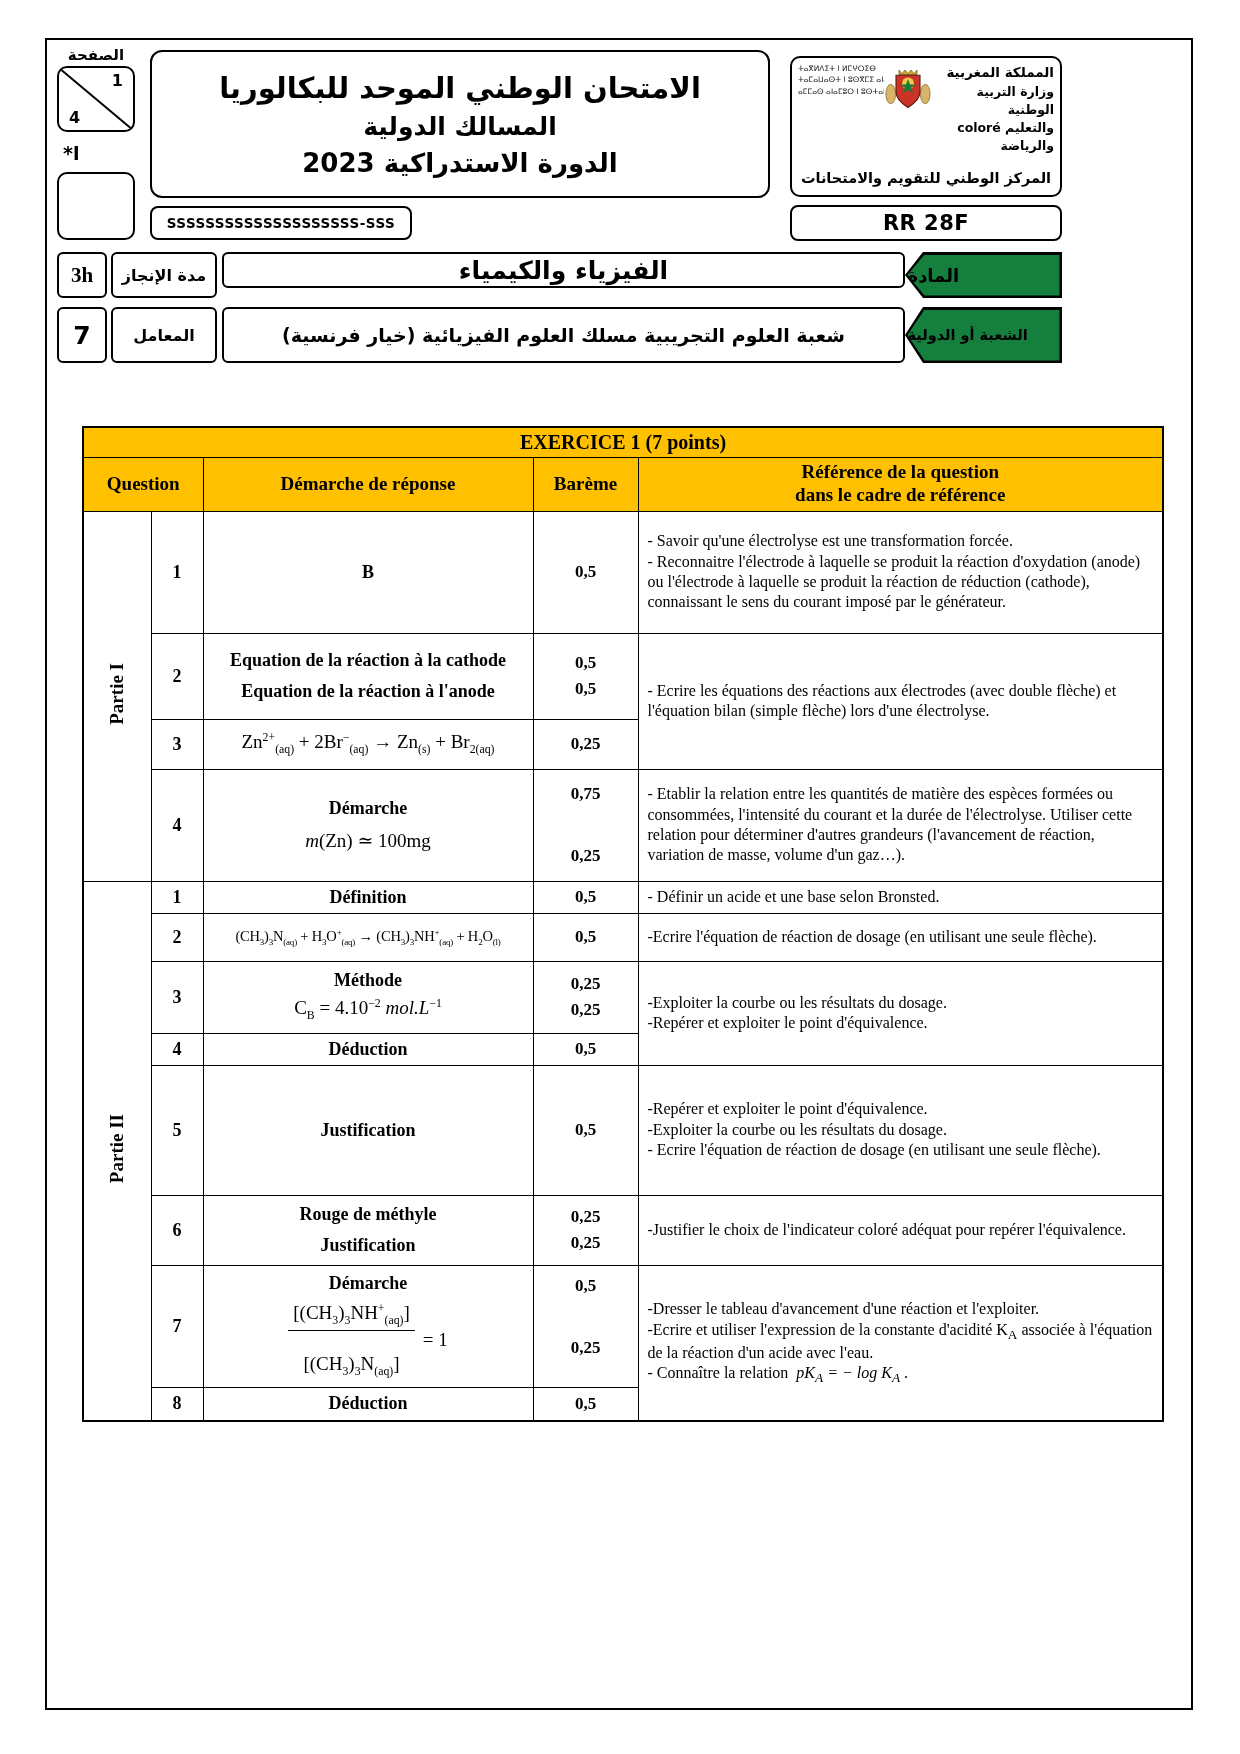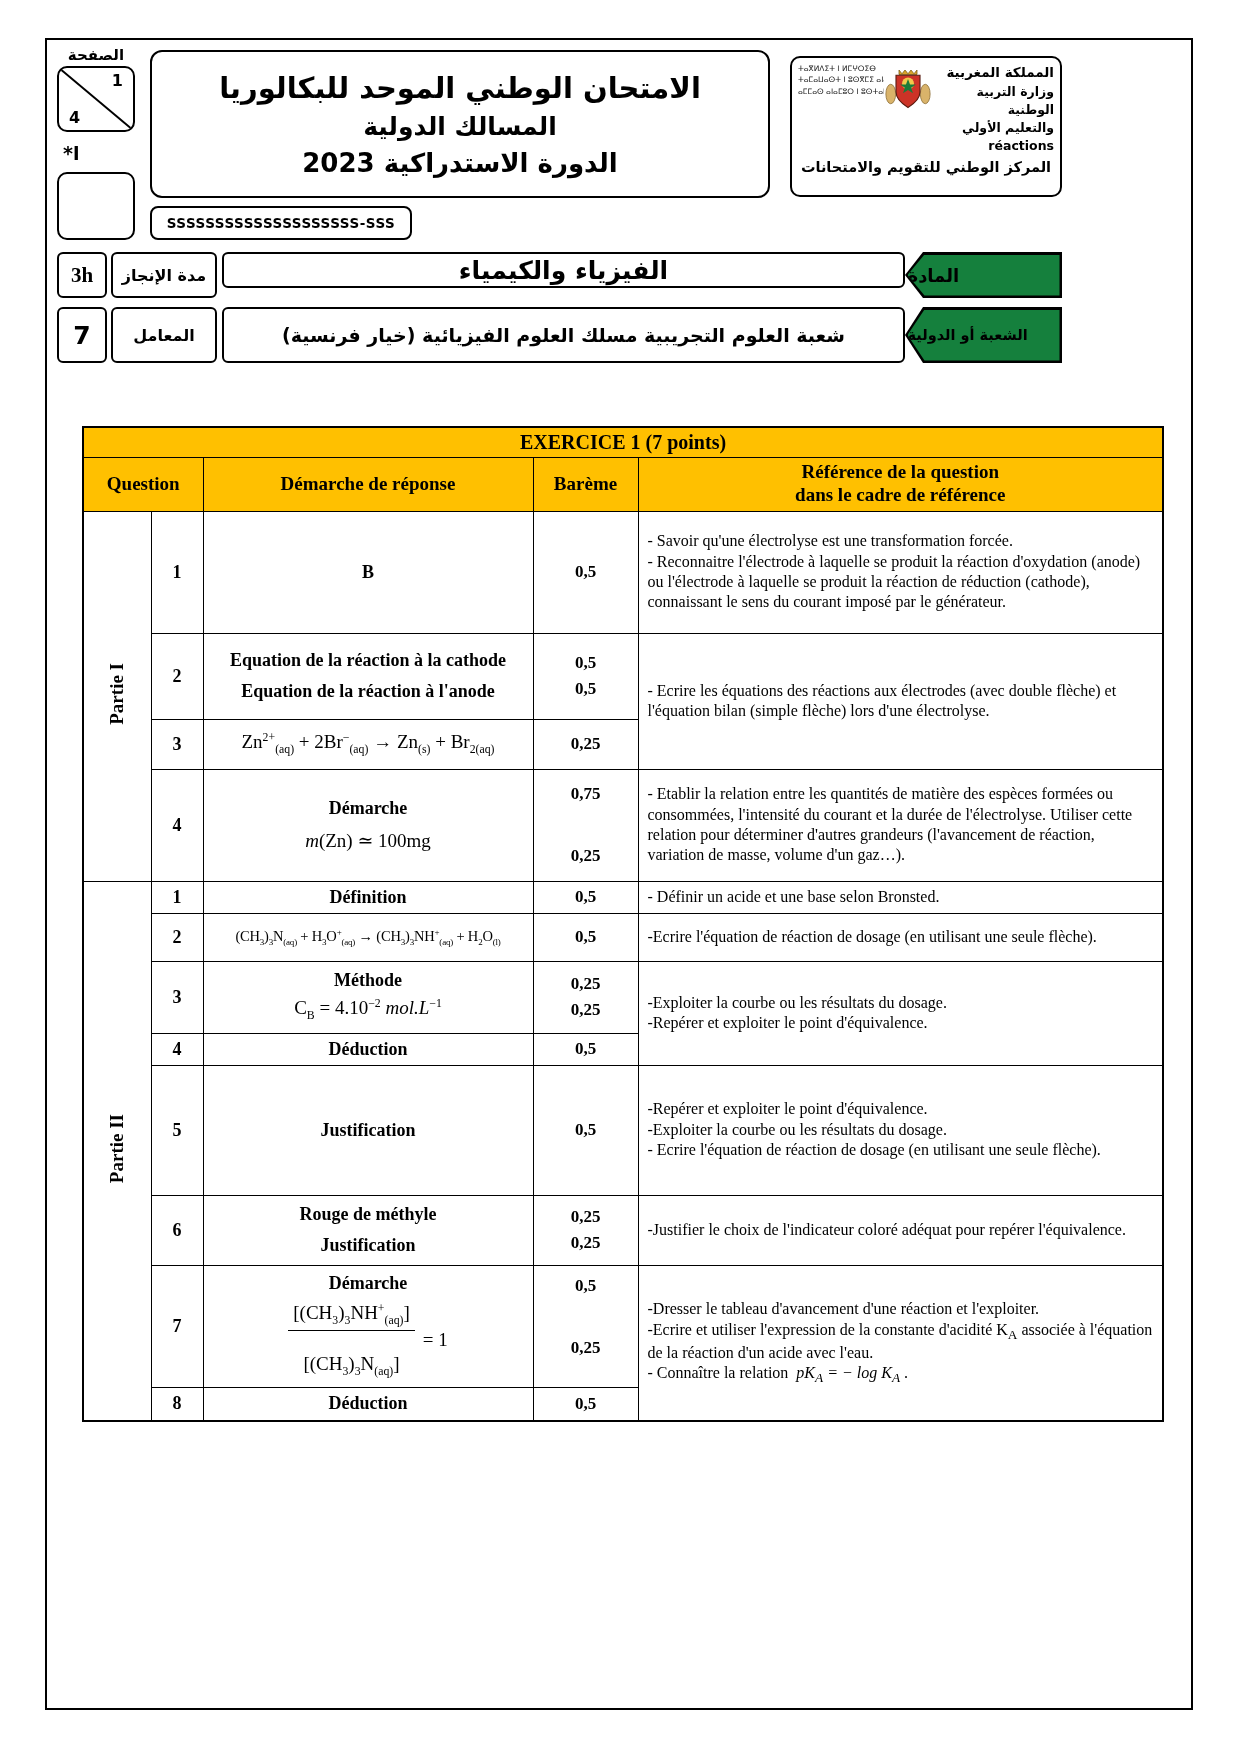--- a/index.html
+++ b/index.html
@@ -21,21 +21,21 @@
   .margin-mark{position:absolute;left:16px;top:102px;font-family:var(--sans);font-weight:700;font-size:19px;}
   .empty-box{position:absolute;left:10px;top:132px;width:78px;height:68px;border:2px solid #000;border-radius:10px;background:#fff;}
 
   .title-box{position:absolute;left:103px;top:10px;width:620px;height:148px;border:2.5px solid #000;border-radius:12px;
     display:flex;flex-direction:column;align-items:center;justify-content:center;gap:7px;font-family:var(--sans);font-weight:700;}
   .title-l1{font-size:29px;}
   .title-l2{font-size:25px;}
   .title-l3{font-size:26px;}
 
   .ministry-box{position:absolute;left:743px;top:16px;width:272px;height:141px;border:2px solid #000;border-radius:10px;
-    padding:5px 6px 18px;display:flex;flex-direction:column;justify-content:space-between;font-family:var(--sans);}
+    padding:5px 6px 7px;display:flex;flex-direction:column;justify-content:space-between;font-family:var(--sans);}
   .ministry-top{display:flex;align-items:flex-start;justify-content:space-between;}
   .tifinagh{font-size:7.5px;line-height:1.5;color:#222;white-space:nowrap;overflow:hidden;max-width:86px;}
   .emblem{flex:0 0 auto;margin-top:1px;}
   .ministry-ar{text-align:right;font-weight:700;line-height:1.45;}
   .ministry-ar .l1{font-size:13.5px;}
   .ministry-ar .l2,.ministry-ar .l3{font-size:12.5px;}
   .ministry-l4{text-align:center;font-weight:700;font-size:14.5px;padding-bottom:2px;}
 
   .code-box{position:absolute;left:103px;top:166px;width:262px;height:34px;border:2.5px solid #000;border-radius:8px;
     display:flex;align-items:center;justify-content:center;font-family:var(--sans);font-weight:700;font-size:13.5px;letter-spacing:.5px;}
@@ -134,28 +134,31 @@
           <ellipse cx="9" cy="40" rx="6.5" ry="13" fill="#d9b36a" stroke="#8a6b33" stroke-width="1"></ellipse>
           <ellipse cx="55" cy="40" rx="6.5" ry="13" fill="#d9b36a" stroke="#8a6b33" stroke-width="1"></ellipse>
           <path d="M16 15 h32 v22 c0 10 -8 16 -16 21 c-8 -5 -16 -11 -16 -21 Z" fill="#cc3327" stroke="#5a1d12" stroke-width="1.5"></path>
           <circle cx="32" cy="26" r="8" fill="#f2c94c"></circle>
           <polygon points="32,20 34.7,27.2 42.5,27.2 36.2,31.8 38.6,39 32,34.6 25.4,39 27.8,31.8 21.5,27.2 29.3,27.2" fill="#1c7a3a"></polygon>
         </svg>
       </div>
       <div class="ministry-ar" dir="rtl">
         <div class="l1">المملكة المغربية</div>
         <div class="l2">وزارة التربية الوطنية</div>
-        <div class="l3">والتعليم الأولي réactions</div>
+        <div class="l3">والتعليم coloré والرياضة</div>
       </div>
     </div>
     <div class="ministry-l4" dir="rtl">المركز الوطني للتقويم والامتحانات</div>
   </div>
 
   <div class="code-box">
     <span>SSSSSSSSSSSSSSSSSSSS-SSS</span>
+  </div>
+  <div class="rr-box">
+    <span>RR 28F</span>
   </div>
 
   <div class="hrow-box hours-box">
     <span>3h</span>
   </div>
   <div class="hrow-box duration-label-box" dir="rtl">
     <span>مدة الإنجاز</span>
   </div>
   <div class="hrow-box subject-box" dir="rtl">
     <span>الفيزياء والكيمياء</span>

